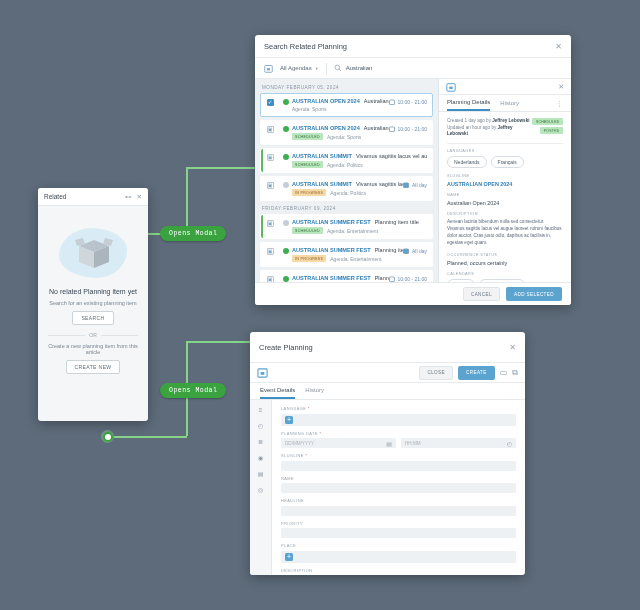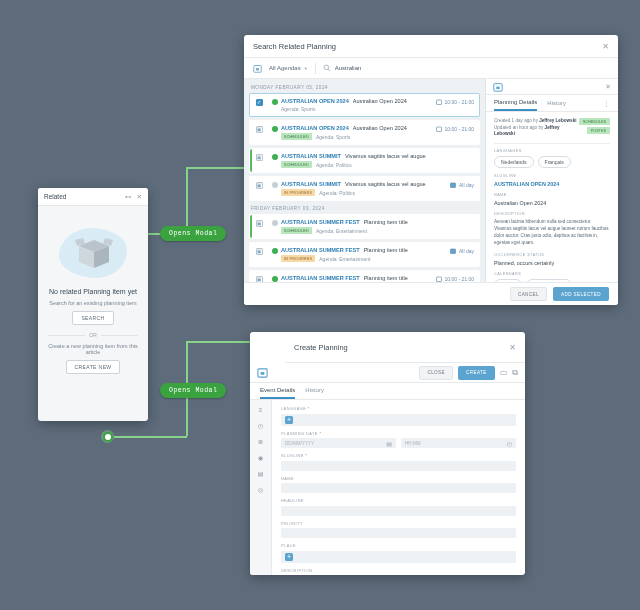--- a/index.html
+++ b/index.html
@@ -73,21 +73,21 @@
     background:#fff; border:1px solid #ccd4da; border-radius:2px;
     padding:3px 8px;
   }
   .rp-or {
     display:flex; align-items:center; gap:4px;
     font-size:5px; color:#9aa6b1; margin:7px 2px 5px;
   }
   .rp-or::before, .rp-or::after { content:""; flex:1; height:1px; background:#dfe4e8; }
 
   
-  #searchModal { left:244px; top:35px; width:374px; height:270px; }
+  #searchModal { left:255px; top:35px; width:316px; height:270px; }
   .sm-head {
     height:23px; display:flex; align-items:center; padding:0 9px;
     border-bottom:1px solid #e6eaed;
   }
   .sm-title { font-size:7.5px; color:#3d4a55; flex:1; }
   .sm-x { font-size:8px; color:#97a3ad; }
   .sm-bar {
     height:21px; display:flex; align-items:center; padding:0 9px;
     border-bottom:1px solid #e6eaed; gap:7px;
   }
@@ -189,21 +189,20 @@
     border-radius:2px; border:1px solid transparent; white-space:nowrap;
   }
   .btn.ghost { background:#f1f3f5; color:#6d7a85; border-color:#dfe4e8; }
   .btn.primary { background:#5ba4cf; color:#fff; }
 
   
   #createModal { left:250px; top:332px; width:275px; height:243px; }
   .cm-head {
     height:22px; display:flex; align-items:center; padding:15px 9px;
     border-bottom:1px solid #e6eaed;
-    margin-left:35px;
   }
   .cm-title { font-size:7.5px; color:#3d4a55; flex:1; }
   .cm-x { font-size:8px; color:#97a3ad; }
   .cm-toolbar {
     height:20px; display:flex; align-items:center; gap:5px;
     padding:0 7px; border-bottom:1px solid #e6eaed;
   }
   .cm-tb-spacer { flex:1; }
   .cm-ico { font-size:8px; color:#8a98a5; }
   .cm-tabs {

